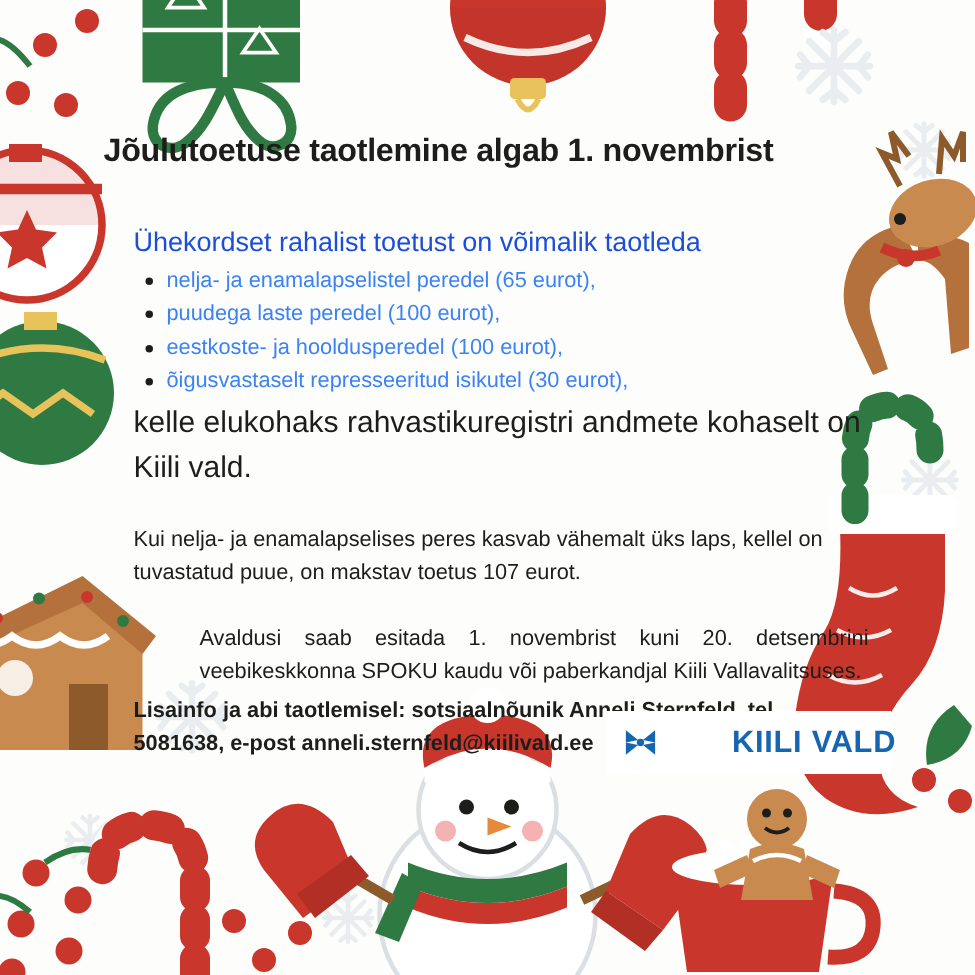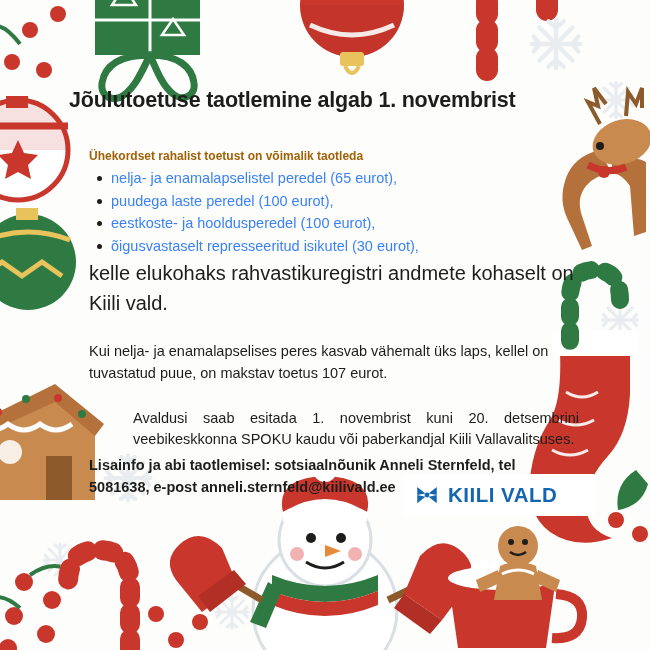--- a/index.html
+++ b/index.html
@@ -44,25 +44,24 @@
     margin: 0 0 34px 14px;
     line-height: 1.2;
   }
 
   .body-block {
     margin-left: 34px;
     width: 490px;
   }
 
   .lead {
-    font-size: 12px;
-    color: #a16207;
+    font-size: 18px;
+    color: #1d4ed8;
     margin: 0 0 2px 0;
     line-height: 1.45;
-    font-weight: bold;
   }
 
   ul.bullets {
     list-style: none;
     margin: 0 0 0 0;
     padding: 0;
   }
   ul.bullets li {
     font-size: 14.5px;
     color: #3b82f6;
@@ -105,20 +104,21 @@
     left: 404px;
     top: 474px;
     width: 190px;
     height: 42px;
     background: #ffffff;
     display: flex;
     align-items: center;
     padding-left: 10px;
     box-sizing: border-box;
     z-index: 6;
+    gap: 40px;
   }
   .logo-mark {
     width: 26px;
     height: 26px;
     margin-right: 8px;
     flex: none;
   }
   .logo-text {
     font-size: 20.5px;
     font-weight: bold;

